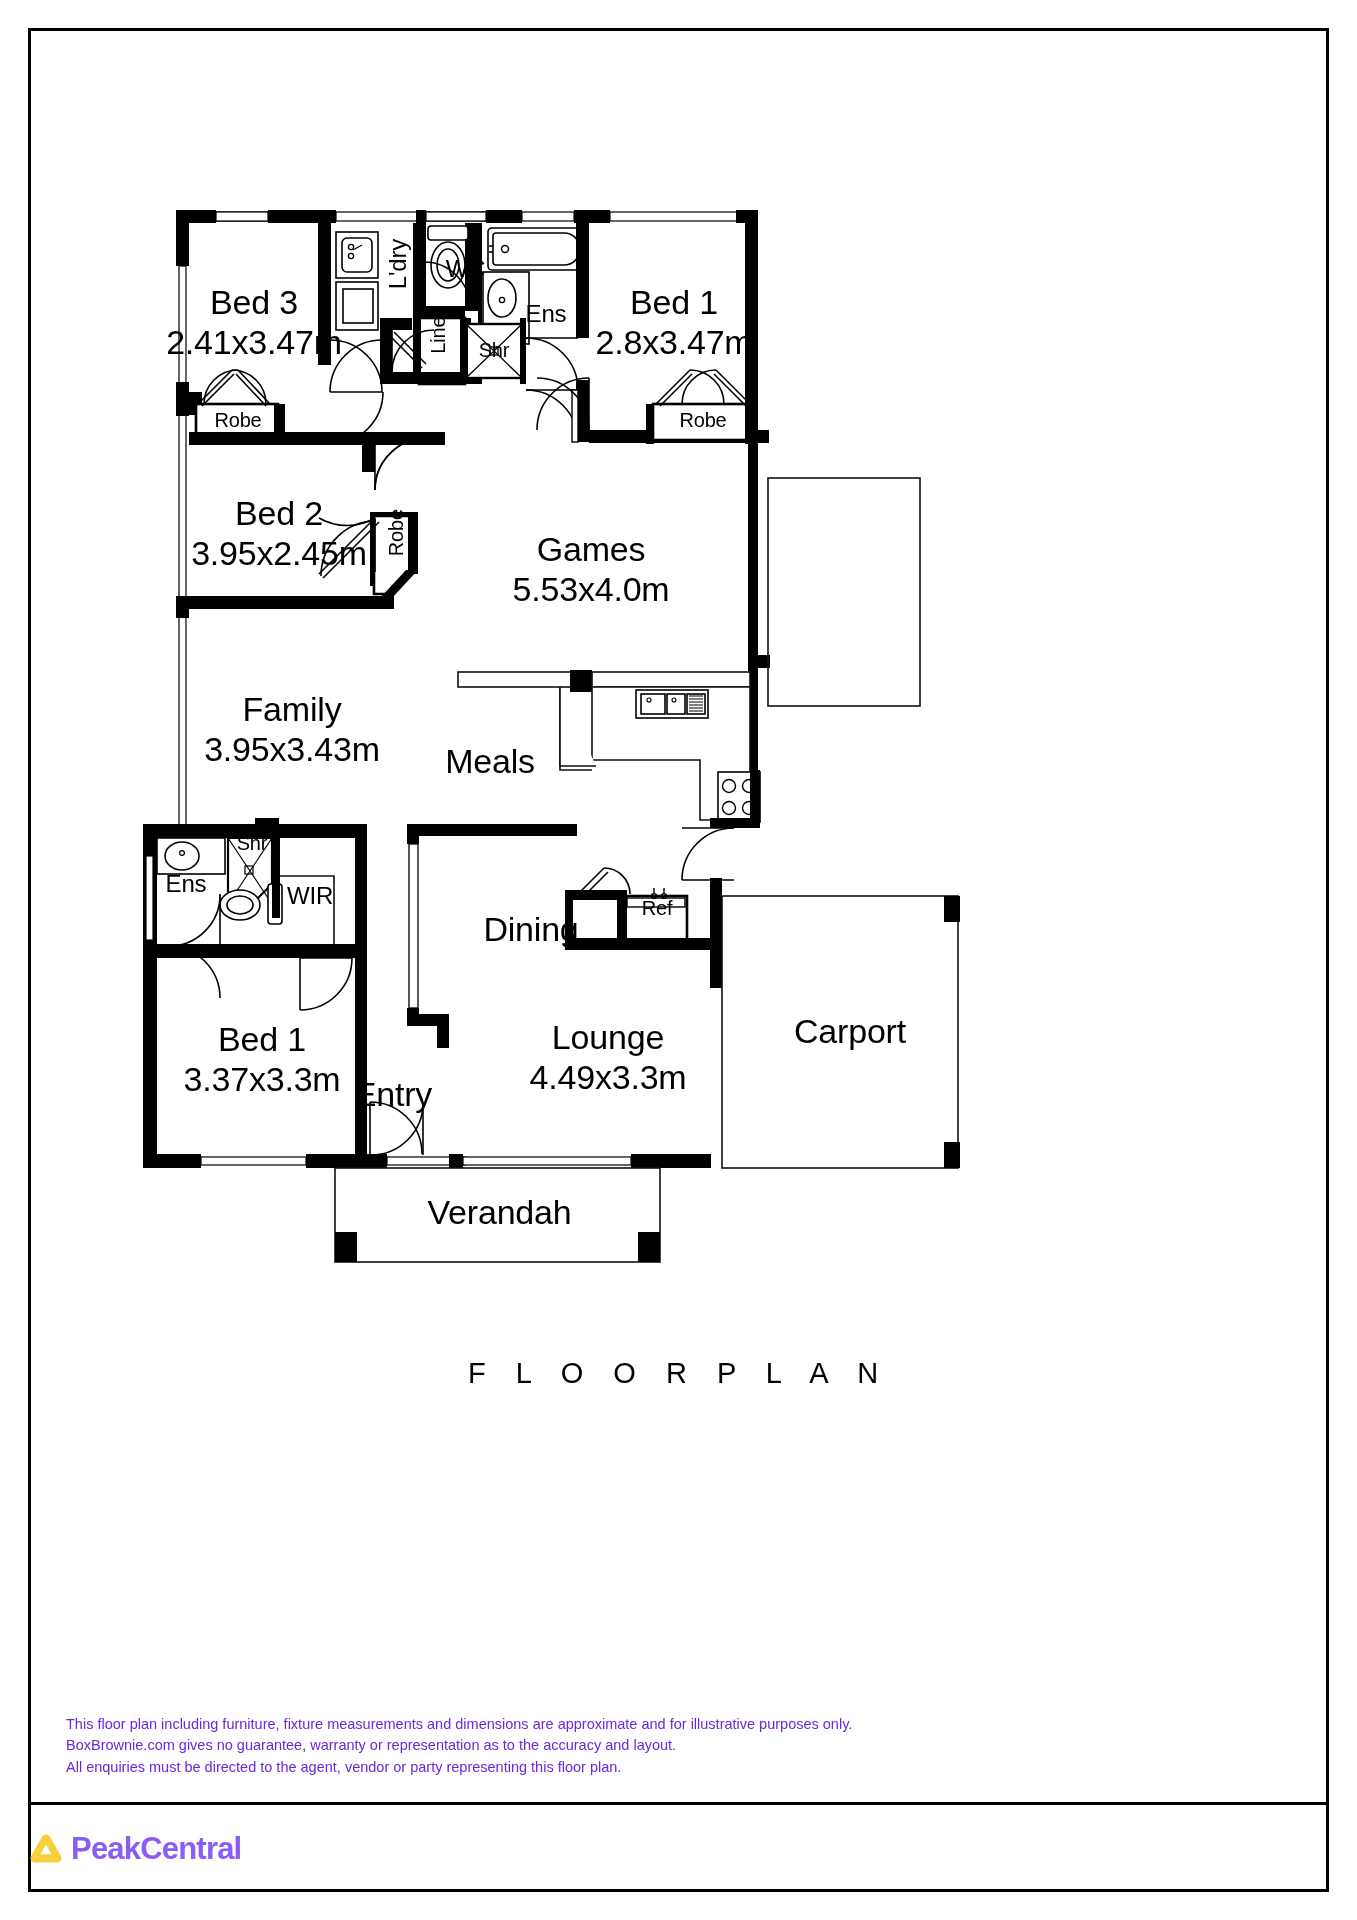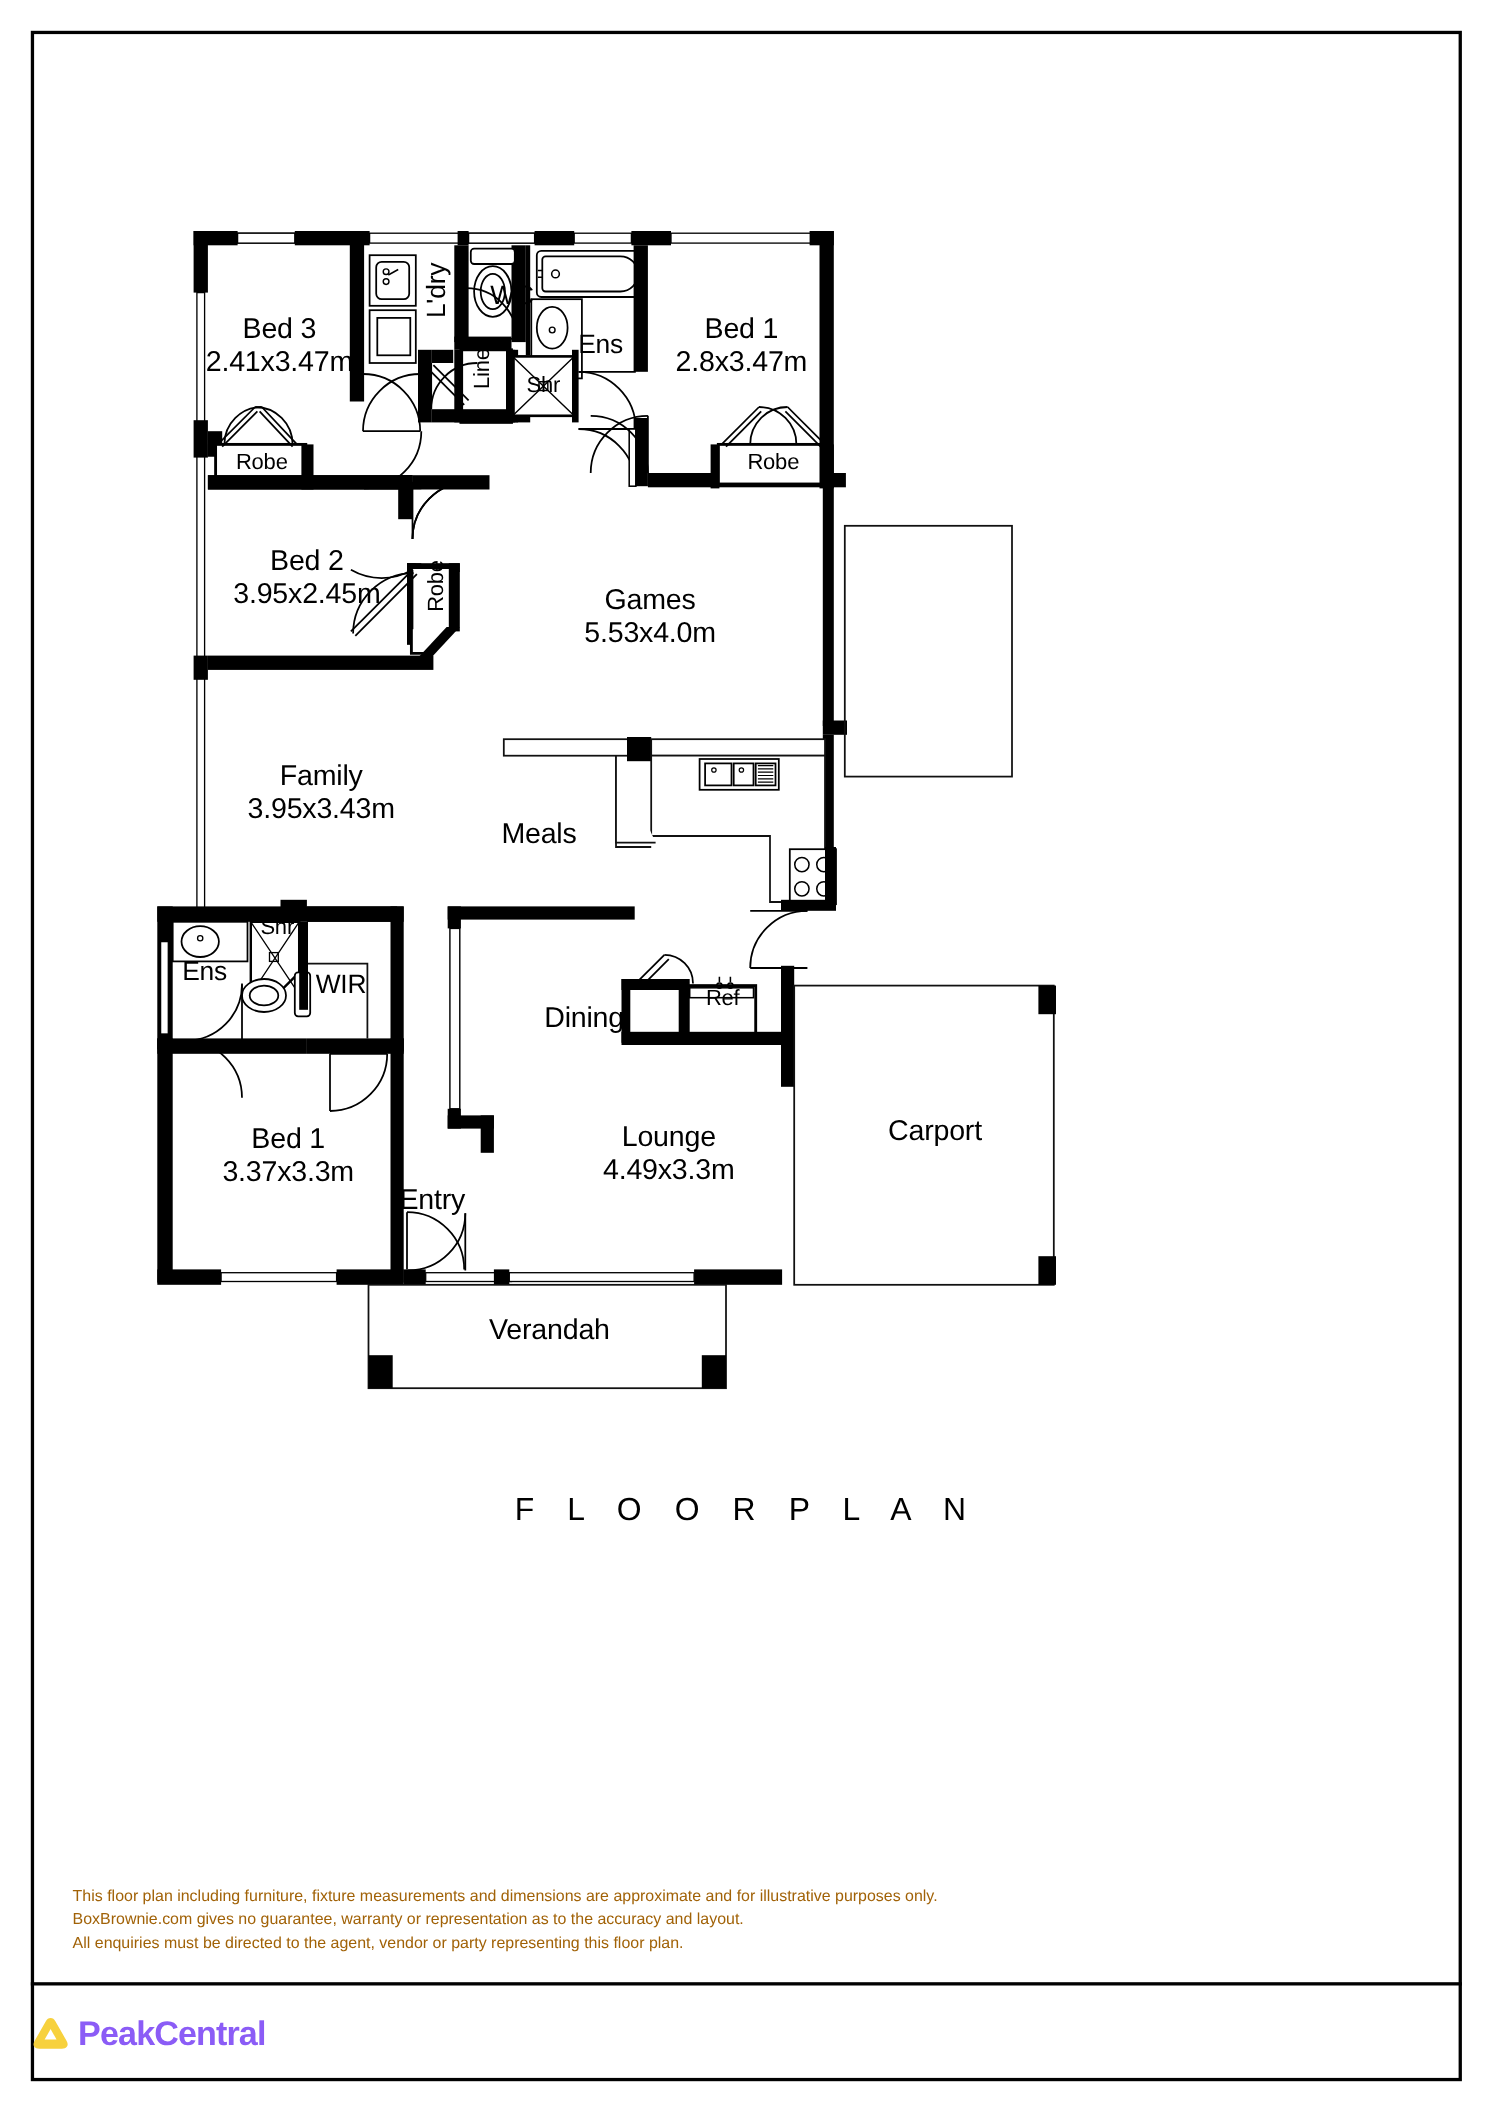--- a/index.html
+++ b/index.html
@@ -36,21 +36,21 @@
     position: absolute;
     color: #000;
     font-family: "Liberation Sans", sans-serif;
     text-align: center;
     white-space: nowrap;
     line-height: 1.17;
     letter-spacing: -0.2px;
   }
   .lbl .nm { display:block; }
   .lbl .dim { display:block; }
-  .big   { font-size: 26px; }
+  .big   { font-size: 34px; }
   .mid   { font-size: 24px; }
   .small { font-size: 20px; }
   .rot90 { transform-origin: 50% 50%; }
 
   
   #floorplan-title {
     position: absolute;
     left: 0; top: 1318px;
     width: 1357px;
     text-align: center;
@@ -61,21 +61,21 @@
     margin-top: 39px;
   }
 
   
   #disclaimer {
     position: absolute;
     left: 66px; top: 1714px;
     width: 900px;
     font-size: 14.5px;
     line-height: 1.48;
-    color: #a16207;
+    color: #6d28d9;
   }
   #disclaimer div { white-space: nowrap; }
 
   
   #address-bar {
     position: absolute;
     left: 28px; top: 1802px;
     width: 1301px;
     height: 90px;
     border-top: 3px solid #000;

